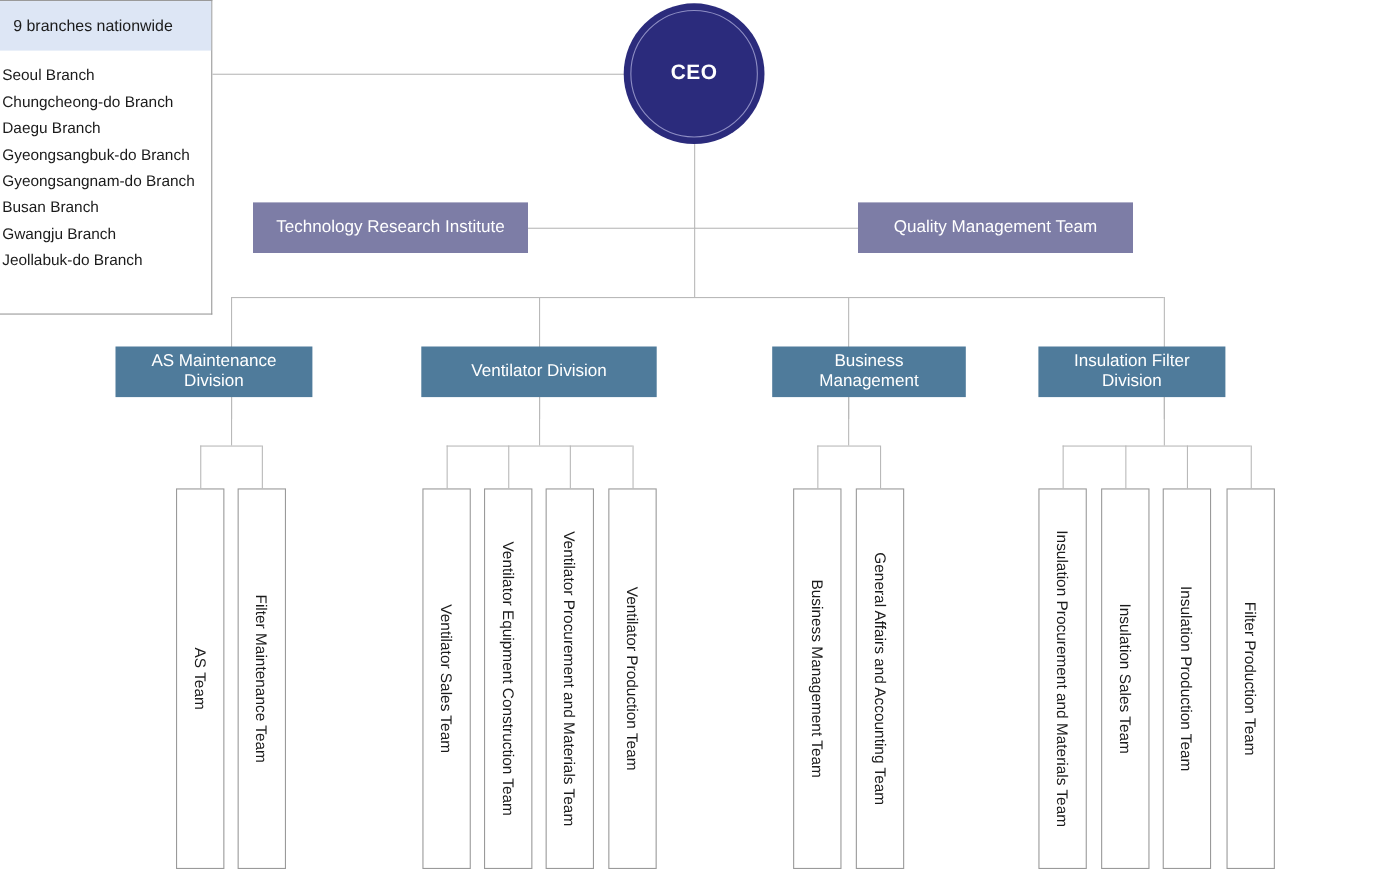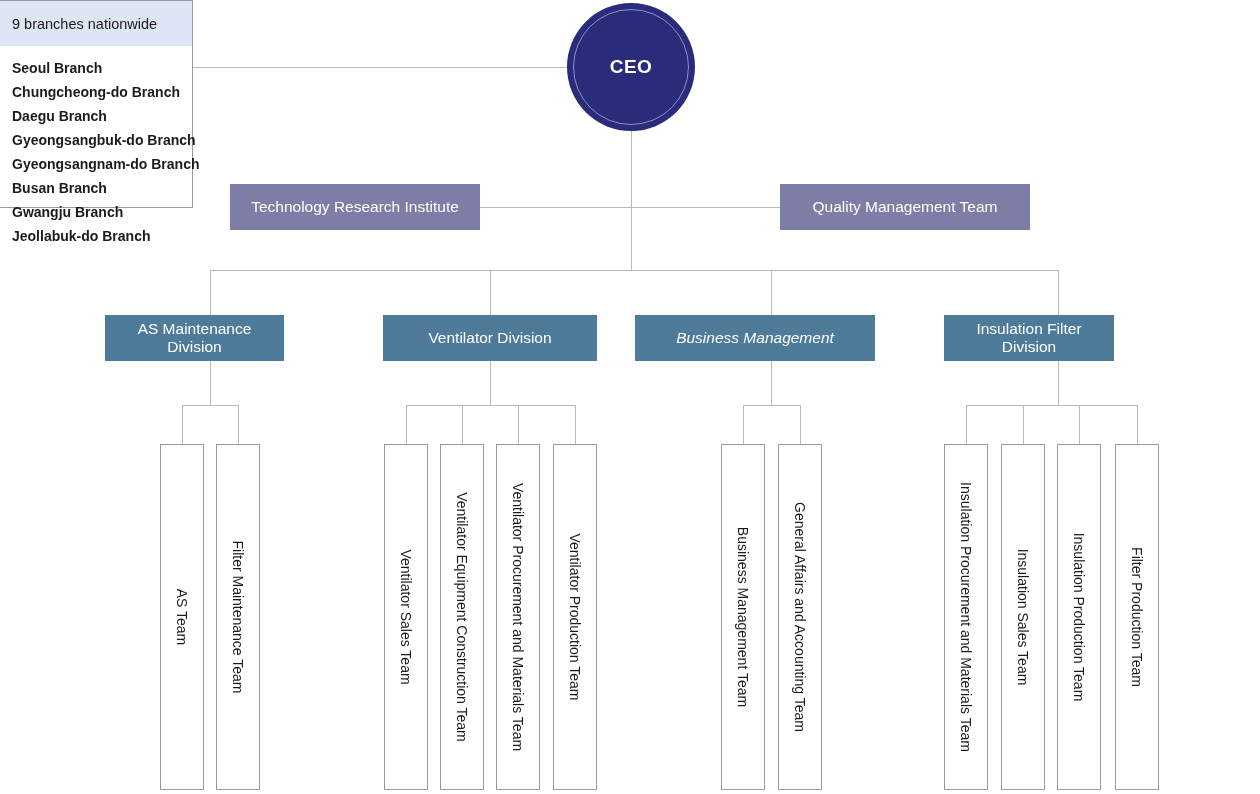--- a/index.html
+++ b/index.html
@@ -28,40 +28,39 @@
   }
   .line-h { height: 1px; }
   .line-v { width: 1px; }
 
   
   #branches-panel {
     position: absolute;
     left: 0px;
     top: 0px;
     width: 193px;
-    height: 208px;
+    height: 286px;
     border: 1px solid #9a9a9a;
     border-left: none;
     background: #ffffff;
     box-sizing: border-box;
     z-index: 5;
   }
   #branches-header {
     height: 45px;
     background: #dde6f5;
     display: flex;
     align-items: center;
     padding-left: 12px;
     box-sizing: border-box;
     font-size: 14.5px;
     color: #1b1b1b;
   }
   #branches-list {
-    padding: 10px 0 0 12px;
-    font-weight: bold;
+    padding: 10px 0 0 2px;
   }
   .branch-item {
     font-size: 14px;
     line-height: 24px;
     color: #1b1b1b;
     white-space: nowrap;
   }
 
   
   #ceo-node {
@@ -124,21 +123,21 @@
     justify-content: center;
     color: #ffffff;
     font-size: 15.5px;
     z-index: 4;
     box-sizing: border-box;
     padding: 0 10px;
     text-align: center;
   }
   #division-box-0 { left: 105px;  width: 179px; }
   #division-box-1 { left: 383px;  width: 214px; }
-  #division-box-2 { left: 635px;  width: 240px; font-style: italic; }
+  #division-box-2 { left: 702px;  width: 176px; }
   #division-box-3 { left: 944px;  width: 170px; }
 
   
   .team-box {
     position: absolute;
     top: 444px;
     height: 346px;
     width: 44px;
     background: #ffffff;
     border: 1px solid #9a9a9a;

